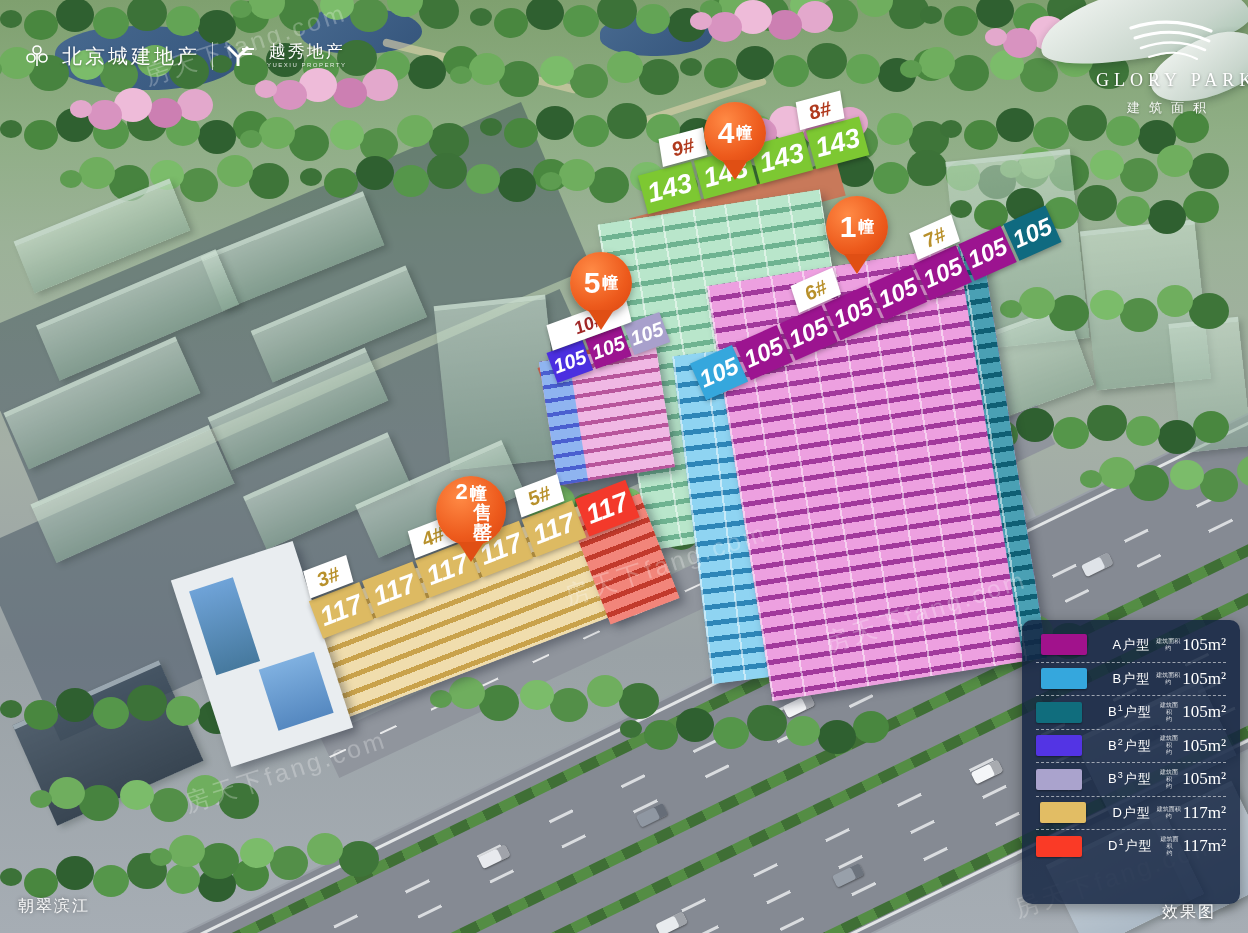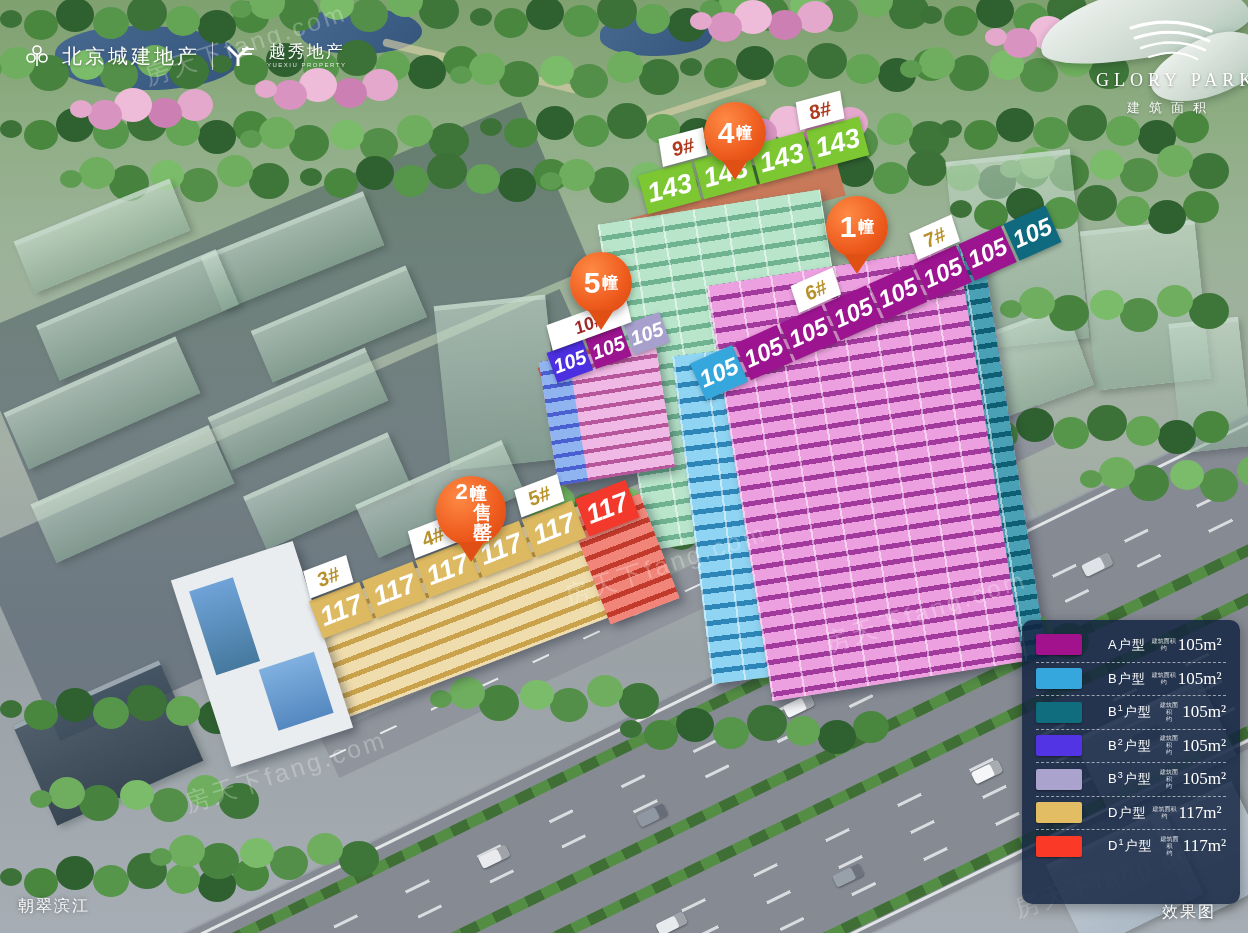--- a/index.html
+++ b/index.html
@@ -103,21 +103,21 @@
   .brand-col .cn2 { font-size:17px; letter-spacing:2px;text-align:center; }
   .brand-col .en2 { font-size:6px; letter-spacing:1.5px; opacity:.85; }
   .brand-right { position:absolute; left:1096px; top:18px; width:150px; z-index:60; text-align:center; color:#fff;
     text-shadow:0 1px 3px rgba(0,0,0,.35); }
   .brand-right .en { font-family:"Liberation Serif", serif; font-size:18px; letter-spacing:5px; margin-top:2px; white-space:nowrap; }
   .brand-right .cn { font-size:13px; letter-spacing:9px; margin-top:8px; opacity:.92; }
 
   
   .legend { position:absolute; left:1022px; top:620px; width:218px; height:284px; z-index:60;
     background:rgba(18,34,64,.84); border-radius:10px; padding:8px 14px 6px; box-shadow:0 4px 14px rgba(0,0,0,.35); }
-  .lg-row { display:flex; align-items:center; height:33.5px; color:#fff; }
+  .lg-row { display:flex; align-items:center; height:33.5px; color:#fff;justify-content:flex-end; }
   .lg-row + .lg-row { border-top:1px dashed rgba(255,255,255,.55); }
   .lg-swatch { width:46px; height:21px; border-radius:2px; flex:0 0 auto; box-shadow:0 1px 2px rgba(0,0,0,.4); }
   .lg-type { margin-left:26px; font-size:13px; letter-spacing:1px; white-space:nowrap; }
   .lg-sup { font-size:9px; vertical-align:super; }
   .lg-note { margin-left:6px; font-size:6px; line-height:1.15; opacity:.85; text-align:center; }
   .lg-area { margin-left:2px; font-family:"Liberation Serif", serif; font-size:17px; white-space:nowrap; }
 
   
   .foot { position:absolute; z-index:60; color:rgba(255,255,255,.95); font-size:16px; letter-spacing:2px;
     text-shadow:0 0 4px rgba(0,0,0,.45); }

